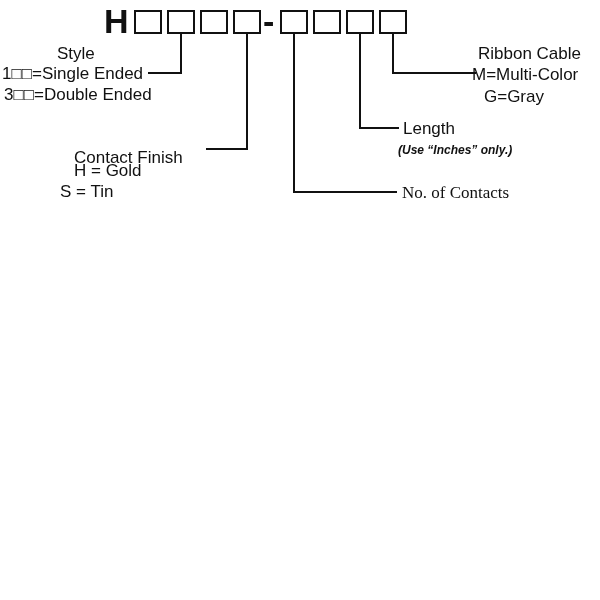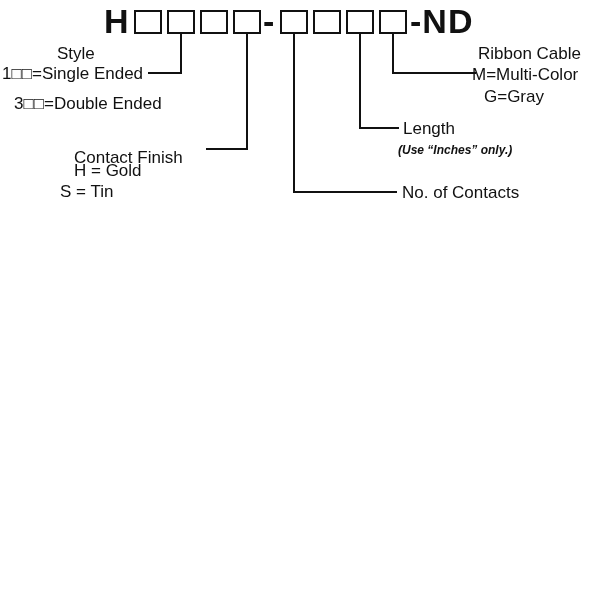--- a/index.html
+++ b/index.html
@@ -37,47 +37,46 @@
   <span class="box" style="left:200px;"></span>
   <span class="box" style="left:233px;"></span>
 
   <span class="pn" style="left:263px;">-</span>
 
   <span class="box" style="left:280px;"></span>
   <span class="box" style="left:313px;"></span>
   <span class="box" style="left:346px;"></span>
   <span class="box" style="left:379px;"></span>
 
-  <span class="pn" style="left:410px;">-ND</span>
 
   <div class="line v" style="left:180px;top:34px;height:40px;"></div>
   <div class="line h" style="left:148px;top:72px;width:34px;"></div>
 
   <div class="line v" style="left:246px;top:34px;height:116px;"></div>
   <div class="line h" style="left:206px;top:148px;width:42px;"></div>
 
   <div class="line v" style="left:293px;top:34px;height:159px;"></div>
   <div class="line h" style="left:293px;top:191px;width:104px;"></div>
 
   <div class="line v" style="left:359px;top:34px;height:95px;"></div>
   <div class="line h" style="left:359px;top:127px;width:40px;"></div>
 
   <div class="line v" style="left:392px;top:34px;height:40px;"></div>
   <div class="line h" style="left:392px;top:72px;width:84px;"></div>
 
   <div class="lbl" style="left:57px;top:44px;">Style</div>
   <div class="lbl" style="left:2px;top:64px;text-align:right;">1□□=Single Ended</div>
-  <div class="lbl" style="left:14px;top:85px;margin-top:9px;">3□□=Double Ended</div>
+  <div class="lbl" style="left:4px;top:85px;">3□□=Double Ended</div>
 
   <div class="lbl" style="left:74px;top:148px;">Contact Finish</div>
   <div class="lbl" style="left:74px;top:161px;">H = Gold</div>
   <div class="lbl" style="left:60px;top:182px;">S = Tin</div>
 
   <div class="lbl" style="left:478px;top:44px;">Ribbon Cable</div>
   <div class="lbl" style="left:472px;top:65px;">M=Multi-Color</div>
   <div class="lbl" style="left:484px;top:87px;">G=Gray</div>
 
   <div class="lbl" style="left:403px;top:119px;">Length</div>
   <div class="lbl note" style="left:398px;top:140px;">(Use “Inches” only.)</div>
 
-  <div class="lbl" style="left:402px;top:183px;">No. of Contacts</div>
+  <div class="lbl" style="left:402px;top:183px;font-family:Liberation Serif, serif;">No. of Contacts</div>
 
 </div>
 
 </body></html>

